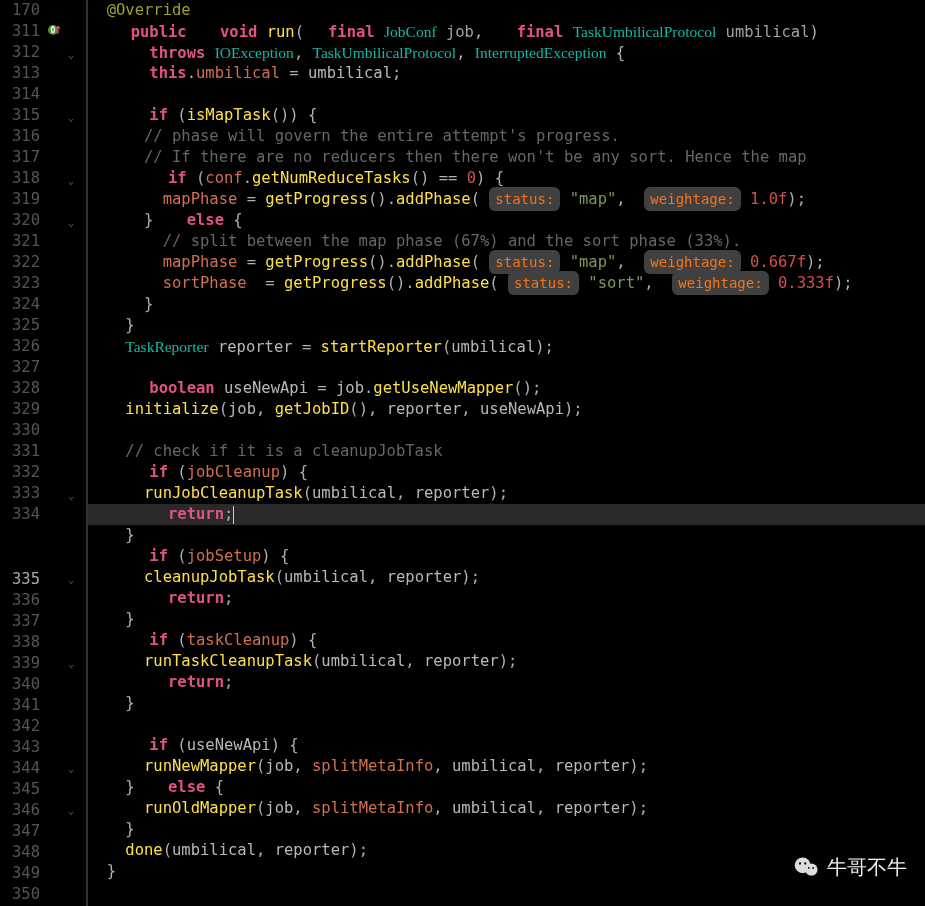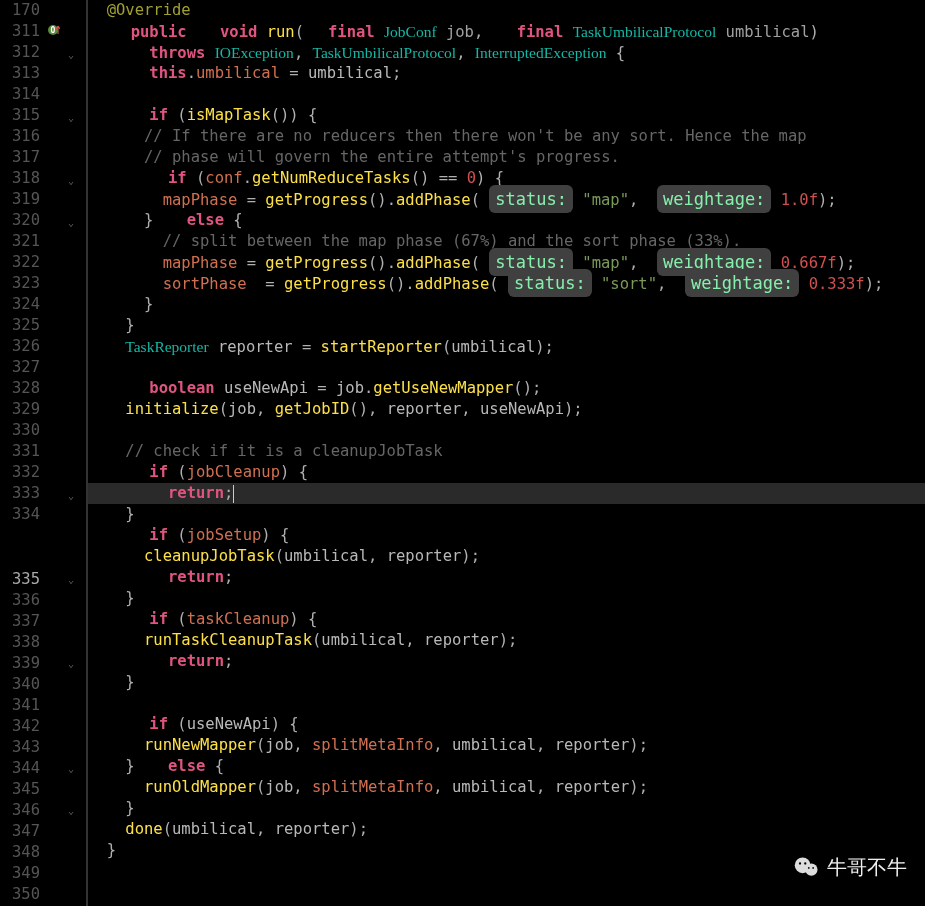--- a/index.html
+++ b/index.html
@@ -71,24 +71,24 @@
 .meth{ color: #fde047; }
 .var { color: #b8b8b8; }
 .fld { color: #d07050; }
 .prm { color: #a0a0a0; }
 .pun { color: #b0b0b0; }
 .cmt { color: #666; }
 .str { color: #7a9a5a; }
 .num { color: #d05050; }
 .hint {
   background: #404040;
-  color: #86efac;
+  color: #f97316;
   border-radius: 6px;
   padding: 4px 6px;
-  font-size: 17px;
+  font-size: 14px;
 }
 .watermark {
   position: absolute;
   bottom: 25px;
   right: 18px;
   color: #eee;
   font-family: Liberation Serif, serif;
   font-size: 20px;
   display: flex;
   align-items: center;
@@ -182,37 +182,38 @@
 
   <div class="border-line"></div>
 
   <div class="code">
     <div class="line"><span class="txt">  <span class="ann">@Override</span></span></div>
     <div class="line"><span class="txt">  <span class="kw">public</span> <span class="kw">void</span> <span class="meth">run</span><span class="pun">(</span><span class="kw">final</span> <span class="typ">JobConf</span> <span class="prm">job</span><span class="pun">,</span> <span class="kw">final</span> <span class="typ">TaskUmbilicalProtocol</span> <span class="prm">umbilical</span><span class="pun">)</span></span></div>
     <div class="line"><span class="txt">    <span class="kw">throws</span> <span class="typ">IOException</span><span class="pun">,</span> <span class="typ">TaskUmbilicalProtocol</span><span class="pun">,</span> <span class="typ">InterruptedException</span> <span class="pun">{</span></span></div>
     <div class="line"><span class="txt">    <span class="kw">this</span><span class="pun">.</span><span class="fld">umbilical</span><span class="pun"> = </span><span class="var">umbilical</span><span class="pun">;</span></span></div>
     <div class="line"></div>
     <div class="line"><span class="txt">    <span class="kw">if</span> <span class="pun">(</span><span class="meth">isMapTask</span><span class="pun">()) {</span></span></div>
+    <div class="line"><span class="txt">      <span class="cmt">// phase will govern the entire attempt's progress.</span></span></div>
     <div class="line"><span class="txt">      <span class="cmt">// If there are no reducers then there won't be any sort. Hence the map</span></span></div>
-    <div class="line"><span class="txt">      <span class="cmt">// phase will govern the entire attempt's progress.</span></span></div>
     <div class="line"><span class="txt">      <span class="kw">if</span> <span class="pun">(</span><span class="fld">conf</span><span class="pun">.</span><span class="meth">getNumReduceTasks</span><span class="pun">()</span><span class="pun"> == </span><span class="num">0</span><span class="pun">) {</span></span></div>
     <div class="line"><span class="txt">        <span class="fld">mapPhase</span><span class="pun"> = </span><span class="meth">getProgress</span><span class="pun">().</span><span class="meth">addPhase</span><span class="pun">(</span> <span class="hint">status:</span> <span class="str">"map"</span><span class="pun">, </span> <span class="hint">weightage:</span> <span class="num">1.0f</span><span class="pun">);</span></span></div>
     <div class="line"><span class="txt">      <span class="pun">}</span> <span class="kw">else</span> <span class="pun">{</span></span></div>
     <div class="line"><span class="txt">        <span class="cmt">// split between the map phase (67%) and the sort phase (33%).</span></span></div>
     <div class="line"><span class="txt">        <span class="fld">mapPhase</span><span class="pun"> = </span><span class="meth">getProgress</span><span class="pun">().</span><span class="meth">addPhase</span><span class="pun">(</span> <span class="hint">status:</span> <span class="str">"map"</span><span class="pun">, </span> <span class="hint">weightage:</span> <span class="num">0.667f</span><span class="pun">);</span></span></div>
     <div class="line"><span class="txt">        <span class="fld">sortPhase</span><span class="pun">  = </span><span class="meth">getProgress</span><span class="pun">().</span><span class="meth">addPhase</span><span class="pun">(</span> <span class="hint">status:</span> <span class="str">"sort"</span><span class="pun">, </span> <span class="hint">weightage:</span> <span class="num">0.333f</span><span class="pun">);</span></span></div>
     <div class="line"><span class="txt">      <span class="pun">}</span></span></div>
     <div class="line"><span class="txt">    <span class="pun">}</span></span></div>
     <div class="line"><span class="txt">    <span class="typ">TaskReporter</span> <span class="var">reporter</span><span class="pun"> = </span><span class="meth">startReporter</span><span class="pun">(</span><span class="var">umbilical</span><span class="pun">);</span></span></div>
     <div class="line"></div>
     <div class="line"><span class="txt">    <span class="kw">boolean</span> <span class="var">useNewApi</span><span class="pun"> = </span><span class="var">job</span><span class="pun">.</span><span class="meth">getUseNewMapper</span><span class="pun">();</span></span></div>
     <div class="line"><span class="txt">    <span class="meth">initialize</span><span class="pun">(</span><span class="var">job</span><span class="pun">, </span><span class="meth">getJobID</span><span class="pun">()</span><span class="pun">, </span><span class="var">reporter</span><span class="pun">, </span><span class="var">useNewApi</span><span class="pun">);</span></span></div>
     <div class="line"></div>
     <div class="line"><span class="txt">    <span class="cmt">// check if it is a cleanupJobTask</span></span></div>
     <div class="line"><span class="txt">    <span class="kw">if</span> <span class="pun">(</span><span class="fld">jobCleanup</span><span class="pun">) {</span></span></div>
+    <div class="line"><span class="txt">      <span class="meth">runJobCleanupTask</span><span class="pun">(</span><span class="var">umbilical</span><span class="pun">, </span><span class="var">reporter</span><span class="pun">);</span></span></div>
     <div class="line current"><span class="txt">      <span class="kw">return</span><span class="pun">;</span><span class="cursor-bar"></span></span></div>
     <div class="line"><span class="txt">    <span class="pun">}</span></span></div>
     <div class="line"><span class="txt">    <span class="kw">if</span> <span class="pun">(</span><span class="fld">jobSetup</span><span class="pun">) {</span></span></div>
     <div class="line"><span class="txt">      <span class="meth">cleanupJobTask</span><span class="pun">(</span><span class="var">umbilical</span><span class="pun">, </span><span class="var">reporter</span><span class="pun">);</span></span></div>
     <div class="line"><span class="txt">      <span class="kw">return</span><span class="pun">;</span></span></div>
     <div class="line"><span class="txt">    <span class="pun">}</span></span></div>
     <div class="line"><span class="txt">    <span class="kw">if</span> <span class="pun">(</span><span class="fld">taskCleanup</span><span class="pun">) {</span></span></div>
     <div class="line"><span class="txt">      <span class="meth">runTaskCleanupTask</span><span class="pun">(</span><span class="var">umbilical</span><span class="pun">, </span><span class="var">reporter</span><span class="pun">);</span></span></div>
     <div class="line"><span class="txt">      <span class="kw">return</span><span class="pun">;</span></span></div>
     <div class="line"><span class="txt">    <span class="pun">}</span></span></div>

